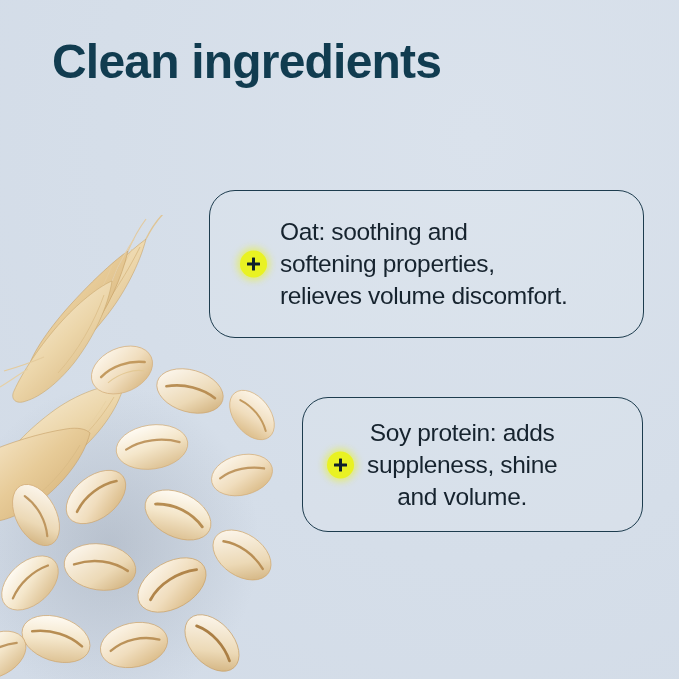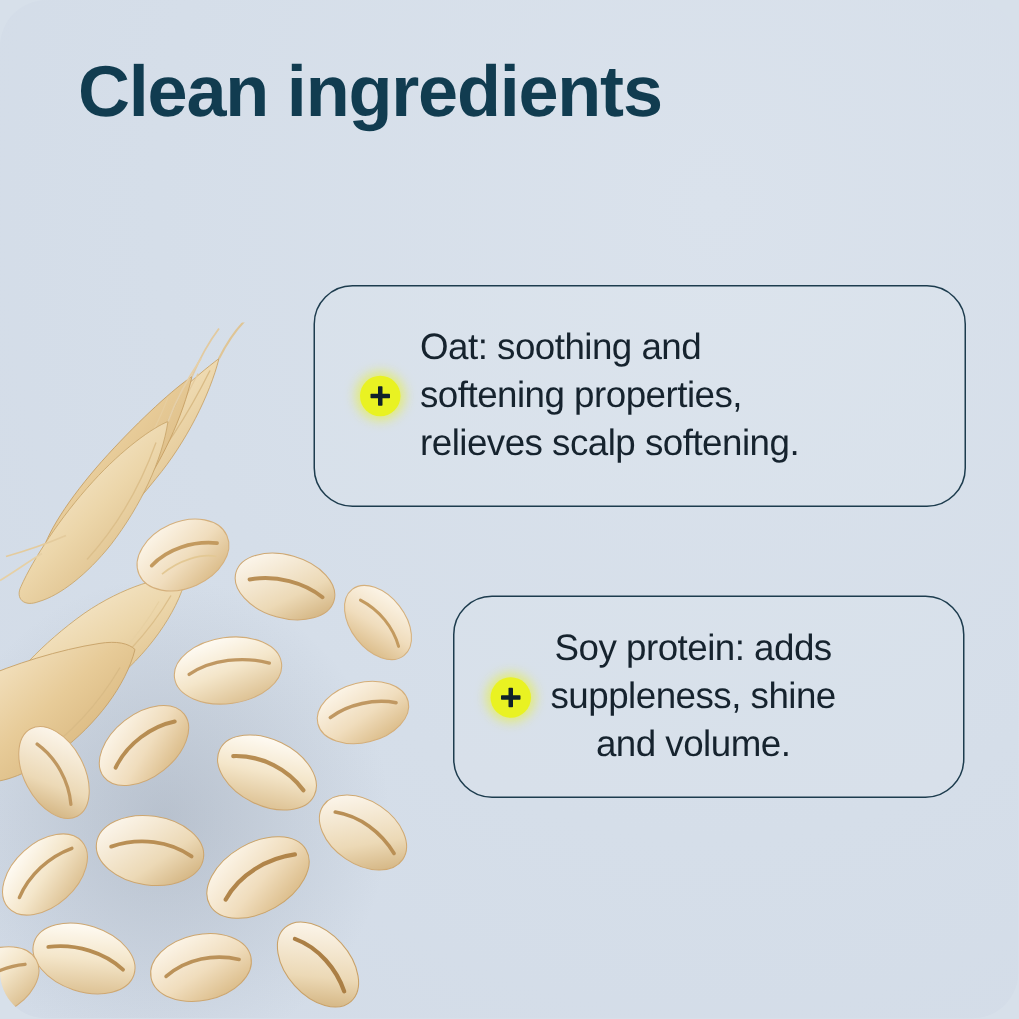--- a/index.html
+++ b/index.html
@@ -17,21 +17,20 @@
     position: relative;
   }
 
   .poster {
     position: absolute;
     inset: 0;
     width: 679px;
     height: 679px;
     background: radial-gradient(ellipse at 70% 20%, #dae2ec 0%, #d5dee9 55%, #d2dbe7 100%);
     overflow: hidden;
-    border-radius: 31px;
   }
 
   
   .title {
     position: absolute;
     left: 52px;
     top: 36px;
     font-size: 48px;
     font-weight: bold;
     letter-spacing: -0.8px;
@@ -282,21 +281,21 @@
   </div>
 
   <h1 class="title">Clean ingredients</h1>
 
   <div class="card card-oat">
     <span class="badge">
       <span class="badge-plus"></span>
     </span>
     <p class="card-text">Oat: soothing and
 softening properties,
-relieves scalp softening.</p>
+relieves volume discomfort.</p>
   </div>
 
   <div class="card card-soy">
     <span class="badge">
       <span class="badge-plus"></span>
     </span>
     <p class="card-text">Soy protein: adds
 suppleness, shine
 and volume.</p>
   </div>

